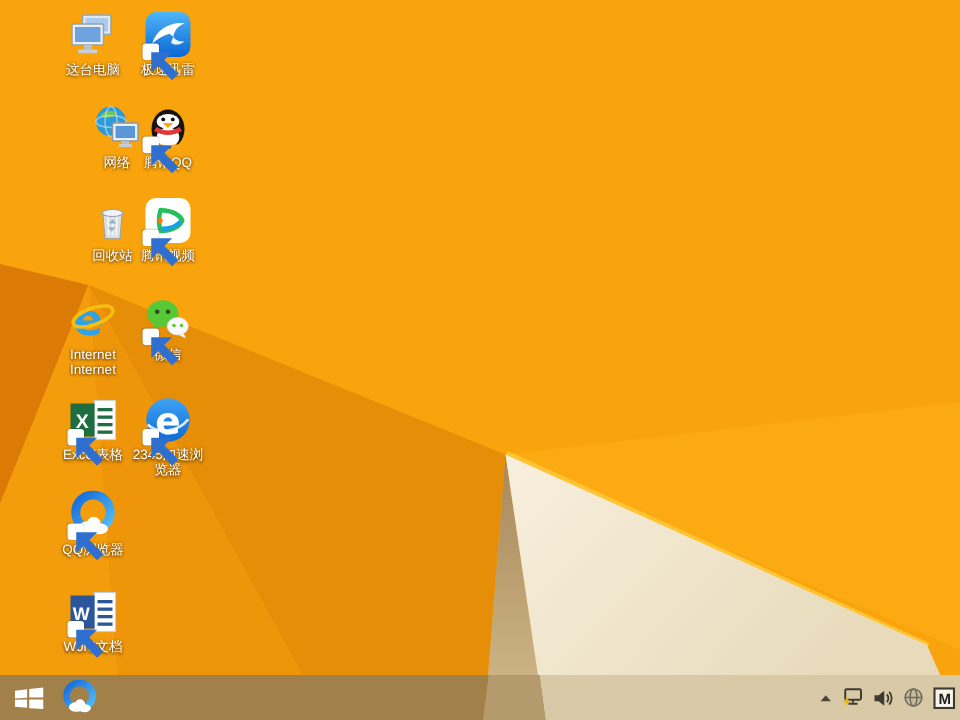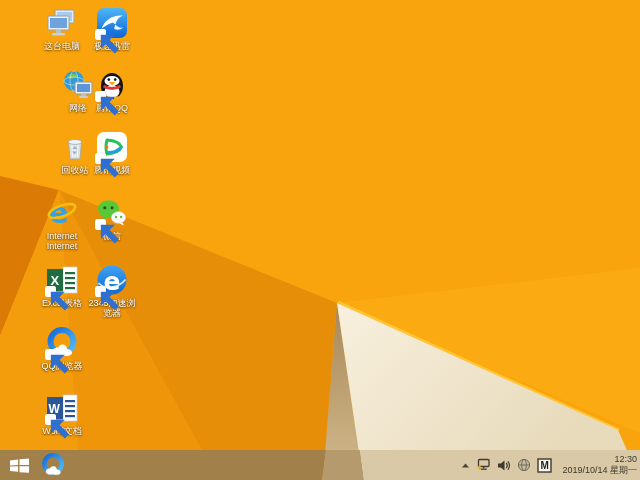--- a/index.html
+++ b/index.html
@@ -343,18 +343,14 @@
         <ellipse cx="7" cy="7" rx="2.3" ry="5.6" fill="none" stroke="#6E6A5E" stroke-width="1"></ellipse>
         <line x1="1.4" y1="7" x2="12.6" y2="7" stroke="#6E6A5E" stroke-width="1"></line>
       </svg>
     </span>
     <span class="tray-ic">
       <svg width="15" height="15" viewBox="0 0 15 15">
         <rect x="1" y="1" width="13" height="13" fill="#F7F4EC" stroke="#3E3A30" stroke-width="1.4"></rect>
         <text x="3.6" y="11.4" font-size="10" font-weight="bold" fill="#1E1E1E" font-family="'Liberation Sans',sans-serif">M</text>
       </svg>
     </span>
-    <span id="tray-clock">
-      <div>12:30</div>
-      <div>2019/10/14 星期一</div>
-    </span>
   </div>
 </div>
 
 </body></html>

